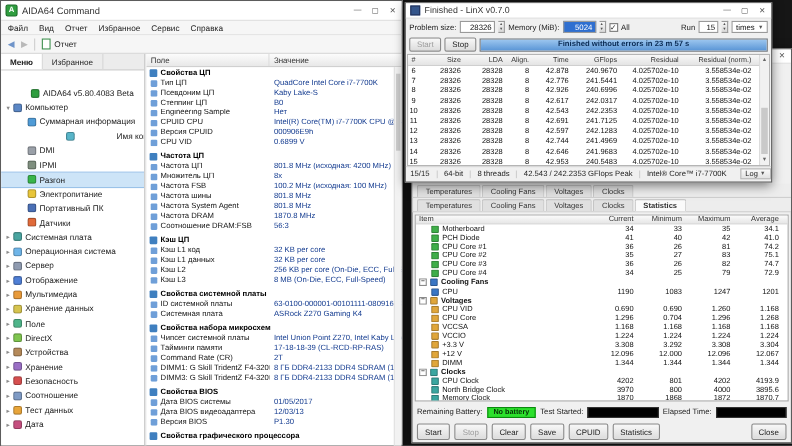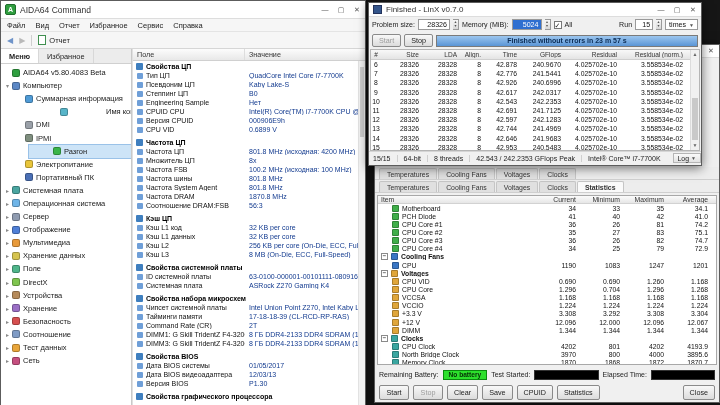--- a/index.html
+++ b/index.html
@@ -388,21 +388,21 @@
         <span>Отчет</span>
       </span>
     </div>
     <div class="aida-body">
       <div class="sidebar">
         <div class="side-tabs" id="aida-side-tabs">
             <div class="side-tab active">Меню</div>
             <div class="side-tab">Избранное</div>
           </div>
         <div class="tree" id="aida-tree">
-            <div class="tree-item" style="padding-left: 2px;">
+            <div class="tree-item" style="padding-left: 18px; margin-top: 12px;">
               <span class="tw"></span>
               <span class="ticon" style="background: rgb(47, 158, 63);"></span>
               <span>AIDA64 v5.80.4083 Beta</span>
             </div>
             <div class="tree-item" style="padding-left: 2px;">
               <span class="tw">▾</span>
               <span class="ticon" style="background: rgb(91, 135, 197);"></span>
               <span>Компьютер</span>
             </div>
             <div class="tree-item" style="padding-left: 15px;">
@@ -418,35 +418,40 @@
             <div class="tree-item" style="padding-left: 15px;">
               <span class="tw"></span>
               <span class="ticon" style="background: rgb(154, 160, 168);"></span>
               <span>DMI</span>
             </div>
             <div class="tree-item" style="padding-left: 15px;">
               <span class="tw"></span>
               <span class="ticon" style="background: rgb(127, 143, 127);"></span>
               <span>IPMI</span>
             </div>
-            <div class="tree-item selected" style="padding-left: 15px; margin-left: 28px;">
+            <div class="tree-item selected" style="padding-left: 15px;">
               <span class="tw"></span>
               <span class="ticon" style="background: rgb(57, 181, 74);"></span>
               <span>Разгон</span>
             </div>
             <div class="tree-item" style="padding-left: 15px;">
               <span class="tw"></span>
               <span class="ticon" style="background: rgb(232, 197, 58);"></span>
               <span>Электропитание</span>
             </div>
             <div class="tree-item" style="padding-left: 15px;">
               <span class="tw"></span>
               <span class="ticon" style="background: rgb(74, 111, 181);"></span>
               <span>Портативный ПК</span>
             </div>
+            <div class="tree-item" style="padding-left: 15px;">
+              <span class="tw"></span>
+              <span class="ticon" style="background: rgb(224, 106, 58);"></span>
+              <span>Датчики</span>
+            </div>
             <div class="tree-item" style="padding-left: 2px;">
               <span class="tw">▸</span>
               <span class="ticon" style="background: rgb(74, 165, 160);"></span>
               <span>Системная плата</span>
             </div>
             <div class="tree-item" style="padding-left: 2px;">
               <span class="tw">▸</span>
               <span class="ticon" style="background: rgb(111, 181, 232);"></span>
               <span>Операционная система</span>
             </div>
@@ -501,21 +506,21 @@
               <span>Соотношение</span>
             </div>
             <div class="tree-item" style="padding-left: 2px;">
               <span class="tw">▸</span>
               <span class="ticon" style="background: rgb(232, 165, 58);"></span>
               <span>Тест данных</span>
             </div>
             <div class="tree-item" style="padding-left: 2px;">
               <span class="tw">▸</span>
               <span class="ticon" style="background: rgb(197, 79, 127);"></span>
-              <span>Сеть</span>
+              <span>Дата</span>
             </div>
           </div>
       </div>
       <div class="main">
         <div class="cols">
           <span class="col-field">Поле</span>
           <span class="col-value">Значение</span>
         </div>
         <div class="rows" id="aida-rows">
             <div class="drow section">

